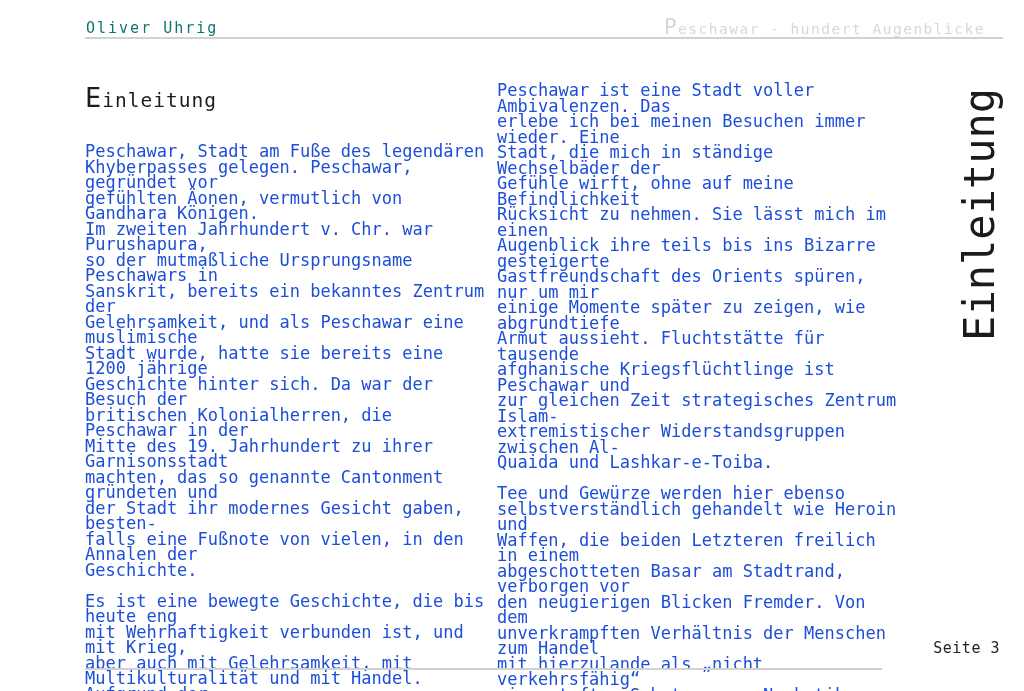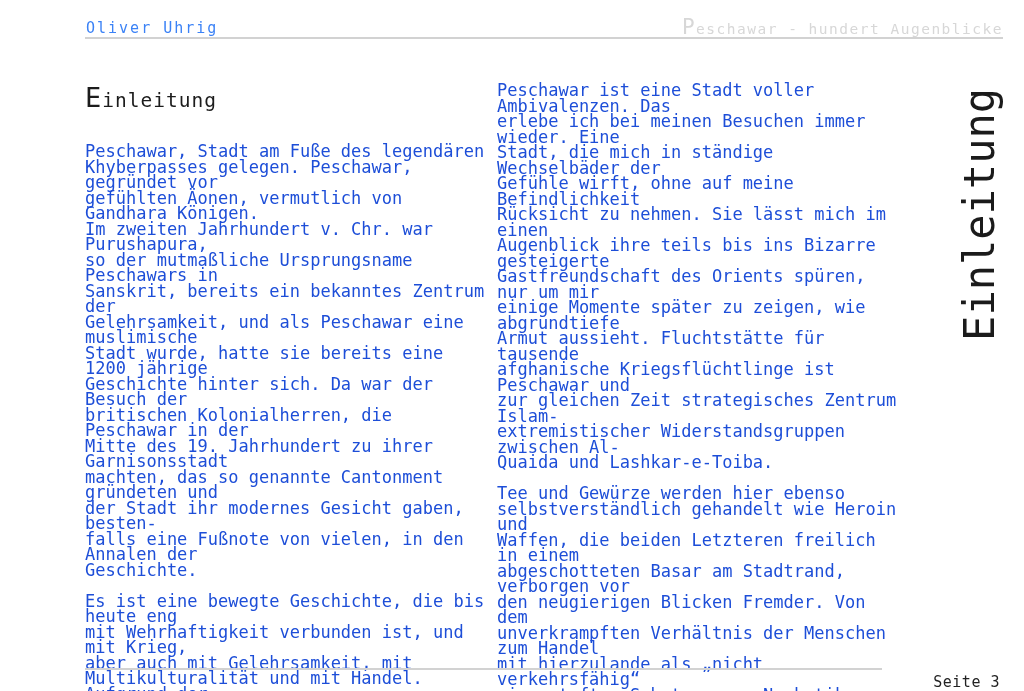--- a/index.html
+++ b/index.html
@@ -20,26 +20,26 @@
     background: #ffffff;
   }
 
   
   .header-author {
     position: absolute;
     left: 86px;
     top: 19px;
     font-size: 15px;
     letter-spacing: 2px;
-    color: #3b82f6;
+    color: #0f766e;
     white-space: nowrap;
   }
   .header-booktitle {
     position: absolute;
-    right: 21px;
+    right: 39px;
     top: 15px;
     font-size: 14.5px;
     letter-spacing: 1.5px;
     color: #d7d7d7;
     white-space: nowrap;
   }
   .header-booktitle .big-initial {
     font-size: 21px;
     letter-spacing: 1.5px;
   }
@@ -101,21 +101,21 @@
 
   
   .rule-footer {
     left: 85px;
     width: 797px;
     top: 668px;
   }
   .footer-pagenum {
     position: absolute;
     right: 24px;
-    top: 673px;
+    top: 639px;
     font-size: 15px;
     letter-spacing: 0.5px;
     color: #222222;
     white-space: nowrap;
   }
 </style>
 </head>
 <body>
 
 <div class="page">

